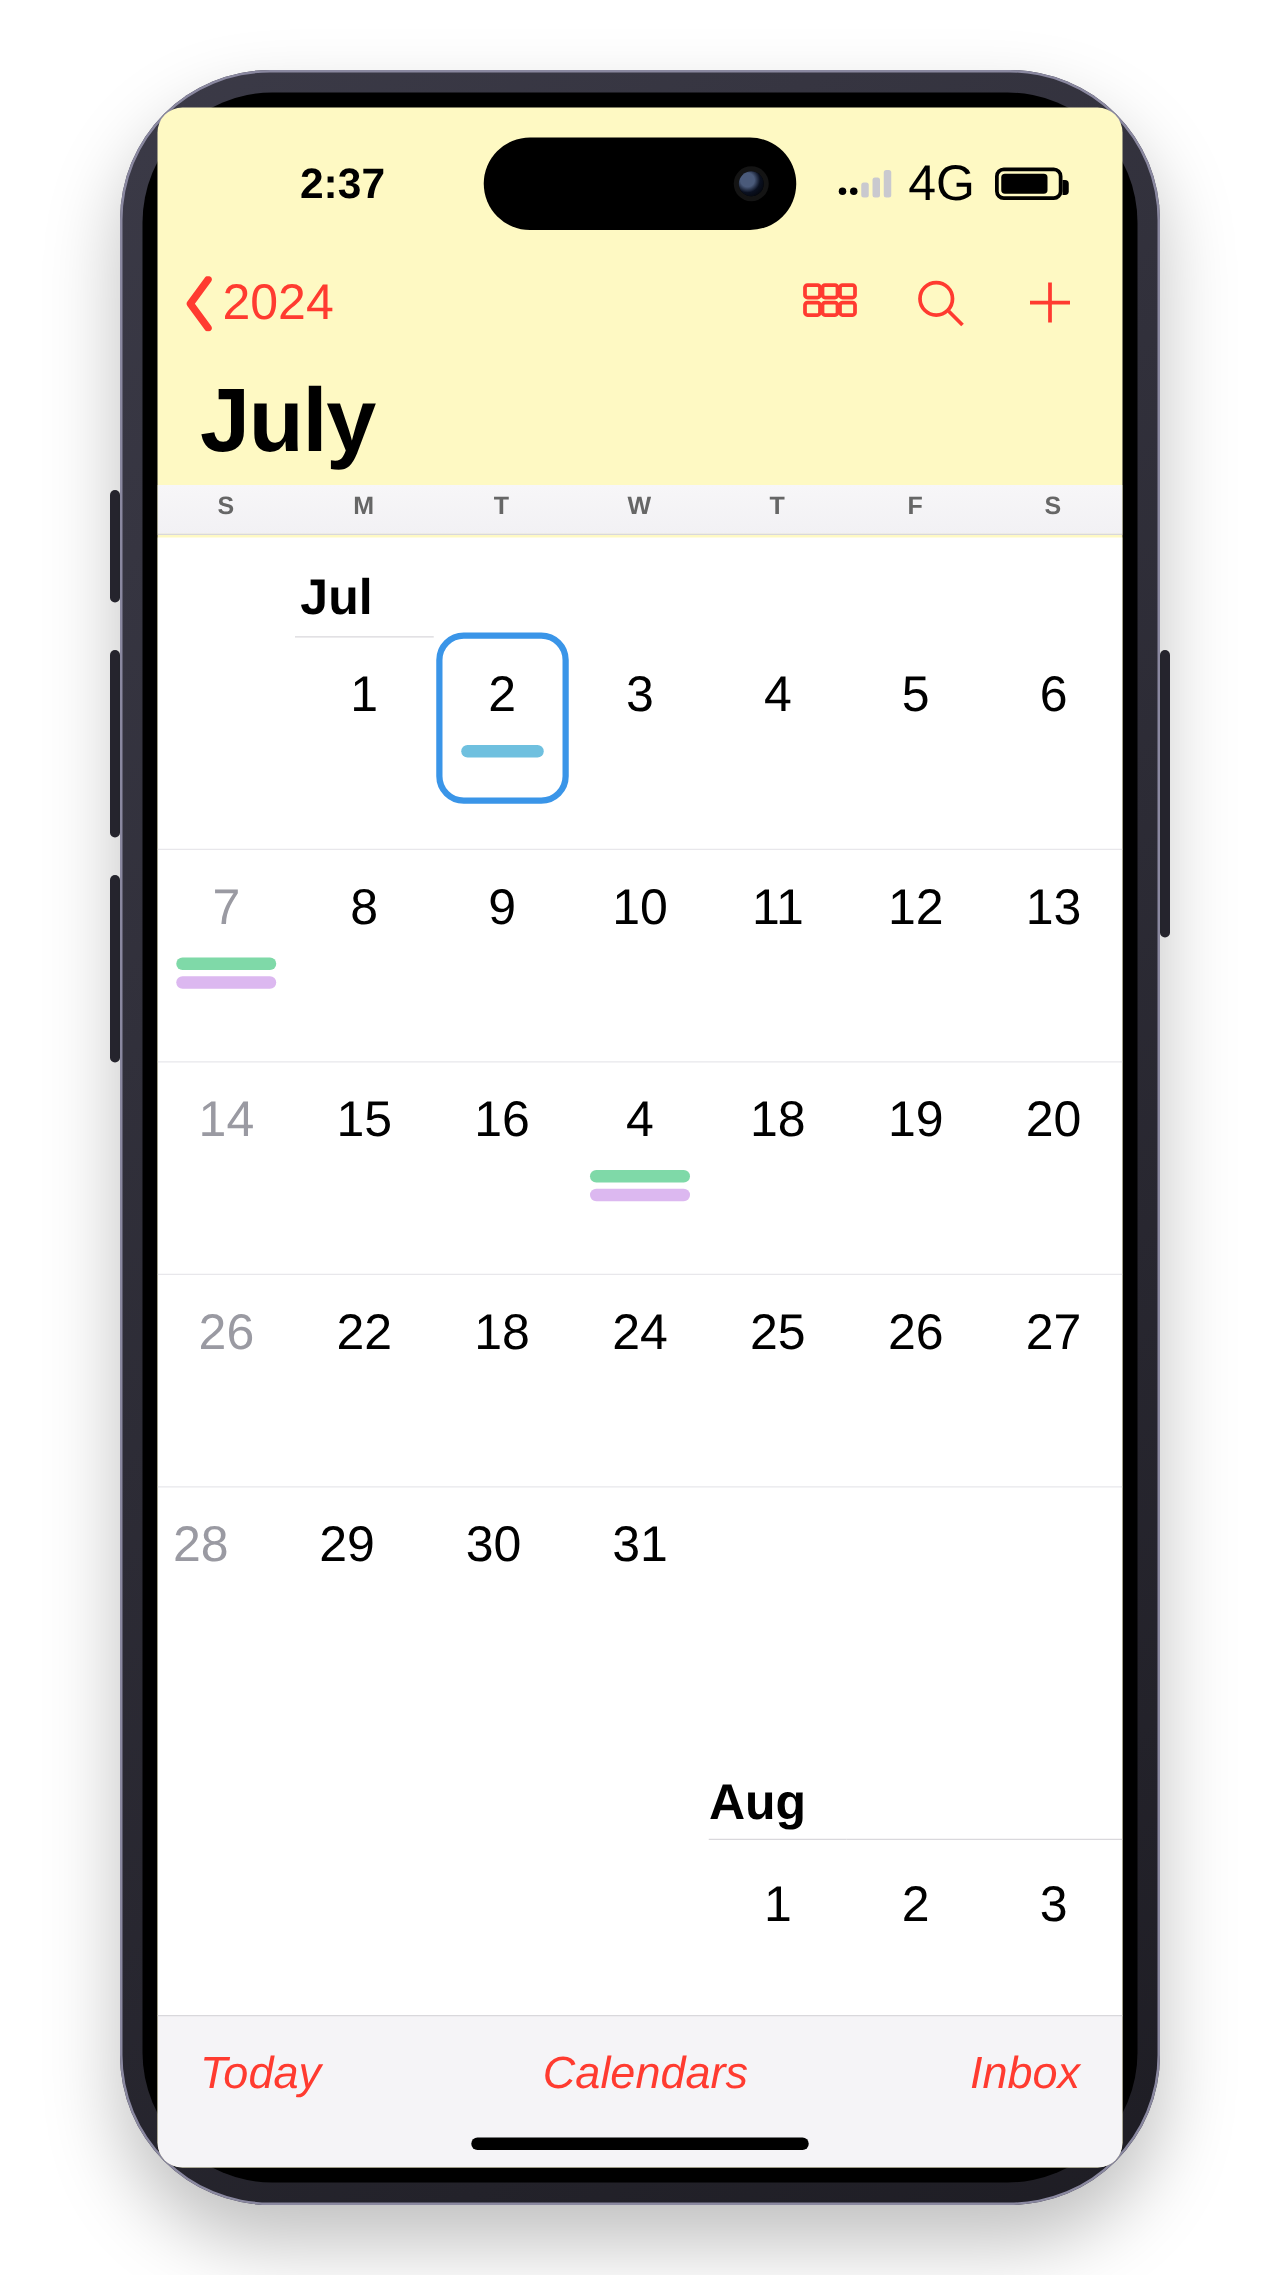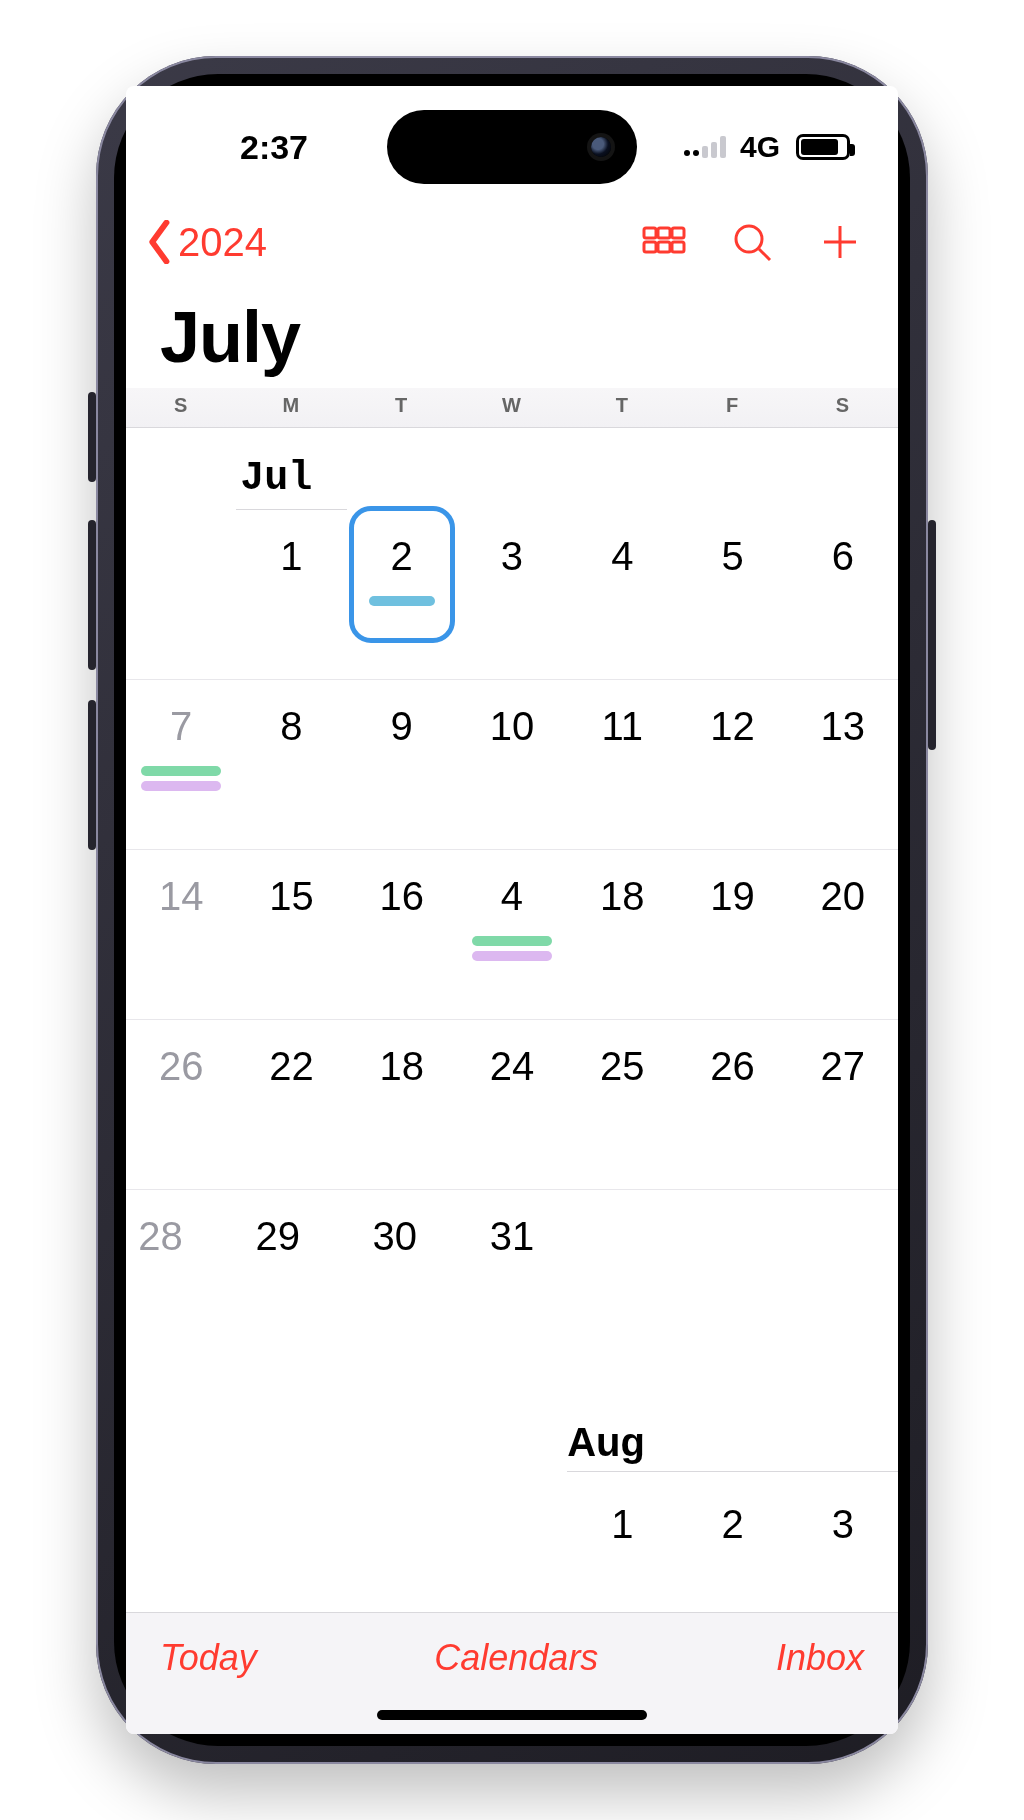--- a/index.html
+++ b/index.html
@@ -31,22 +31,22 @@
   .bezel {
     width: 100%;
     height: 100%;
     border-radius: 104px;
     background: #000;
     padding: 12px;
   }
   .screen {
     width: 100%;
     height: 100%;
-    border-radius: 8px;
-    background: #ffffff;
+    border-radius: 20px;
+    background: #fef9c3;
     position: relative;
     overflow: hidden;
   }
   
   .side-btn { position:absolute; background:#2a2933; border-radius:6px; }
   .sb-left1 { left:88px;  top:392px; width:8px; height:90px; }
   .sb-left2 { left:88px;  top:520px; width:8px; height:150px; }
   .sb-left3 { left:88px;  top:700px; width:8px; height:150px; }
   .sb-right { right:88px; top:520px; width:8px; height:230px; }
 
@@ -86,42 +86,42 @@
     color:#000;
     z-index: 5;
   }
   .status-left { width: 200px; text-align:center; }
   .status-right { display:flex; align-items:center; gap:10px; }
   .sig { display:flex; align-items:flex-end; gap:3px; height:22px;}
   .sig .bar { width:6px; background:#c9c9cf; border-radius:2px;}
   .sig .bar.on { background:#000;}
   .sig .b1{height:8px}.sig .b2{height:12px}.sig .b3{height:16px}.sig .b4{height:22px}
   .sig .dot { width:6px;height:6px;border-radius:50%; margin-bottom:2px;}
-  .netlabel { font-size:30px; font-weight:700; margin-left:4px;}
+  .netlabel { font-size:40px; font-weight:400; margin-left:4px;}
   .battery {
     width:54px; height:26px; border:3px solid #000; border-radius:7px;
     position:relative; margin-left:6px;
   }
   .battery::after{
     content:""; position:absolute; right:-8px; top:7px; width:5px; height:12px;
     background:#000; border-radius:0 3px 3px 0;
   }
   .battery .fill{ position:absolute; left:2px; top:2px; bottom:2px; width:78%; background:#000; border-radius:3px;}
 
   
   .header {
     position:absolute;
     top: 116px; left:0; right:0;
     height: 80px;
     display:flex;
     align-items:center;
     padding: 0 28px 0 20px;
   }
   .back-btn {
-    display:flex; align-items:flex-start; gap:4px;
+    display:flex; align-items:flex-end; gap:4px;
     color:#ff3b30; font-size:40px; font-weight:400;
     cursor:pointer;
   }
   .back-btn svg{ width:28px; height:44px; }
   .header-spacer{ flex:1; }
   .hicon {
     width:60px; height:60px; display:flex; align-items:center; justify-content:center;
     color:#ff3b30; cursor:pointer; margin-left:28px;
   }
   .hicon svg{ width:44px; height:44px; stroke:#ff3b30; fill:none; stroke-width:3; }
@@ -149,21 +149,21 @@
     position:absolute;
     top:344px; left:0; right:0; bottom:122px;
     background:#ffffff;
     overflow:hidden;
   }
   .month-label {
     font-size:40px; font-weight:700; color:#000;
     padding: 26px 0 8px 0;
     border-bottom:1px solid #d9d8dc;
   }
-  .month-label.jul { margin-left: calc(100%/7); width: calc(100%/7); text-align:left; padding-left:4px;font-family:Liberation Mono, monospace;}
+  .month-label.jul { margin-left: calc(100%/7); width: calc(100%/7); text-align:left; padding-left:4px;}
   .month-label.aug-row { display:grid; grid-template-columns:repeat(7,1fr); border-bottom:none; padding:60px 0 6px 0;}
   .month-label.aug-row .auglbl{ grid-column:5; border-bottom:1px solid #d9d8dc; padding-bottom:6px;}
   .month-label.aug-row .augfill{ border-bottom:1px solid #d9d8dc;}
   .week {
     display:grid; grid-template-columns:repeat(7,1fr);
     border-bottom:1px solid #e8e7eb;
     height:170px;
   }
   .week.noborder{ border-bottom:none;gap:48px; }
   .week.short{ height:130px; border-bottom:none;}

